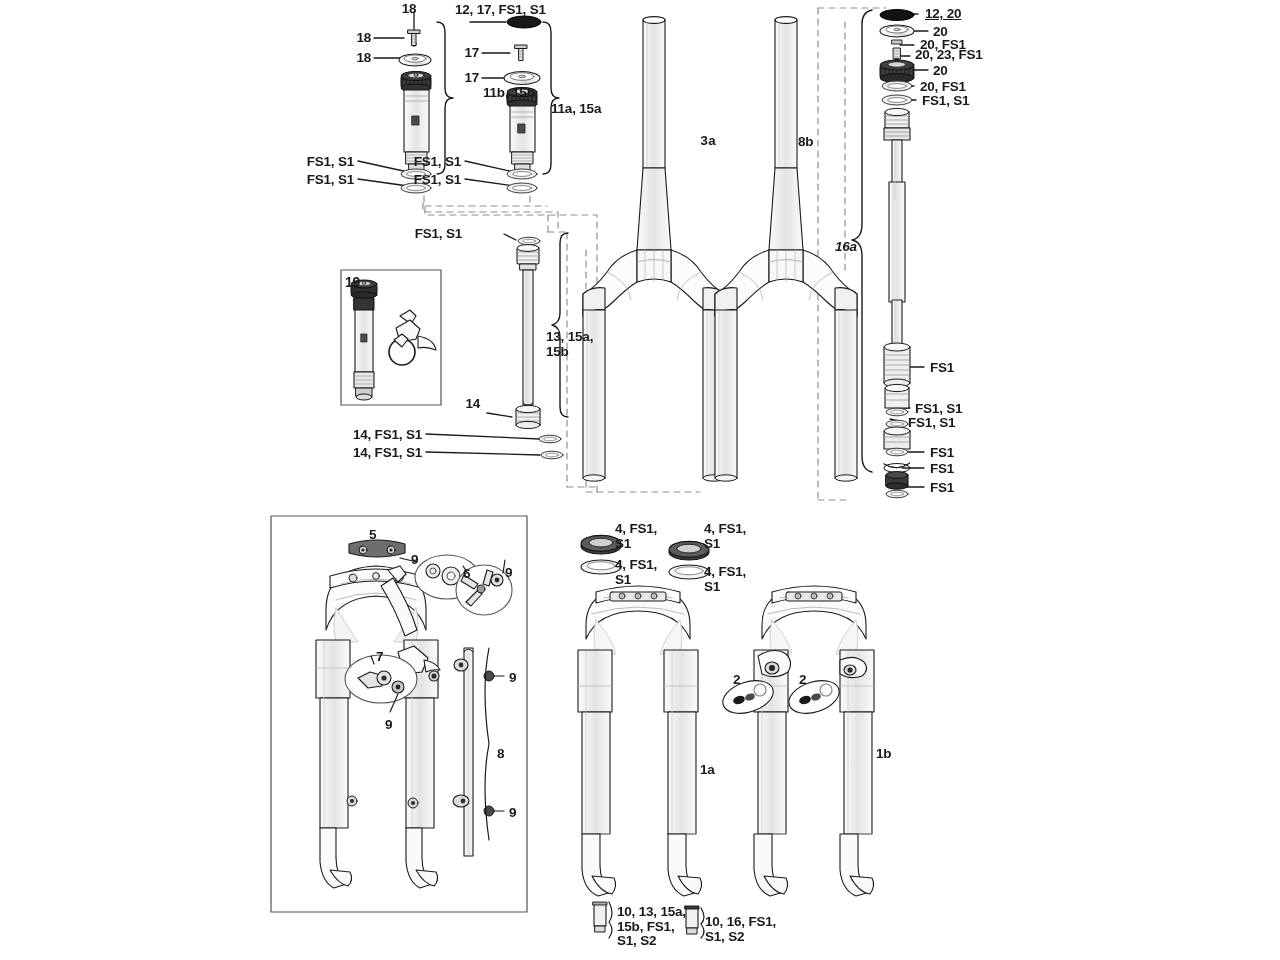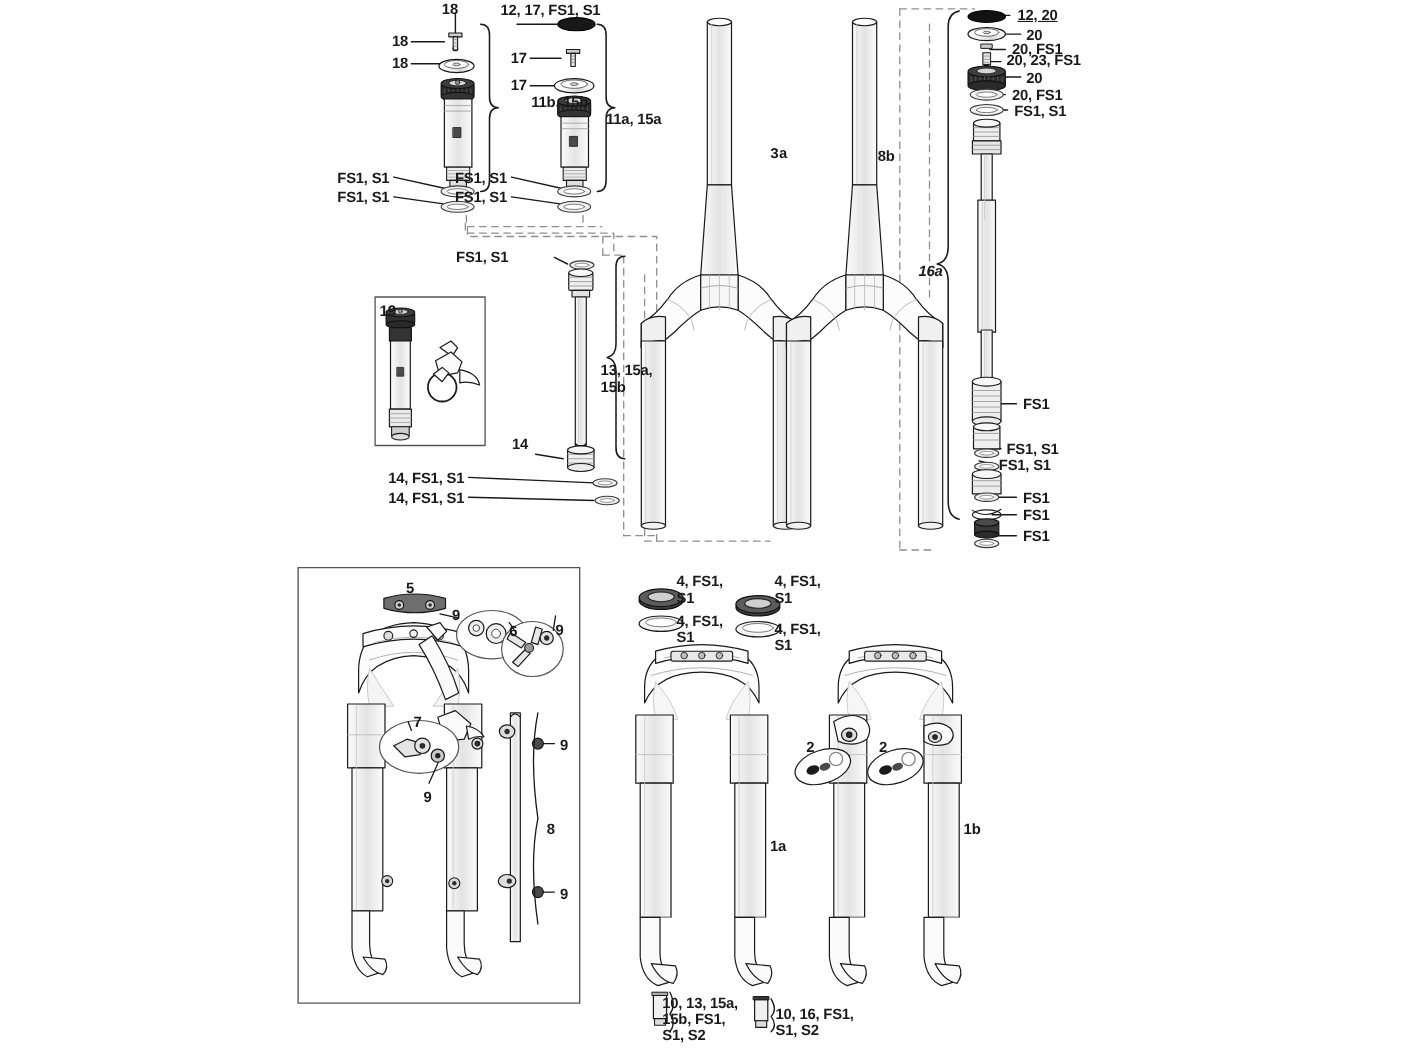--- a/index.html
+++ b/index.html
@@ -662,19 +662,19 @@
   <div class="lbl" style="left:615px;top:558px;">4, FS1,
 S1</div>
   <div class="lbl" style="left:704px;top:522px;">4, FS1,
 S1</div>
   <div class="lbl" style="left:704px;top:565px;">4, FS1,
 S1</div>
   <div class="lbl" style="left:700px;top:747px;margin-top:16px;">1a</div>
   <div class="lbl" style="left:876px;top:747px;">1b</div>
   <div class="lbl" style="left:733px;top:673px;">2</div>
   <div class="lbl" style="left:799px;top:673px;">2</div>
-  <div class="lbl" style="left:602px;top:905px;">10, 13, 15a,
+  <div class="lbl" style="left:617px;top:905px;">10, 13, 15a,
 15b, FS1,
 S1, S2</div>
   <div class="lbl" style="left:705px;top:915px;">10, 16, FS1,
 S1, S2</div>
 
 </div>
 
 </body></html>

